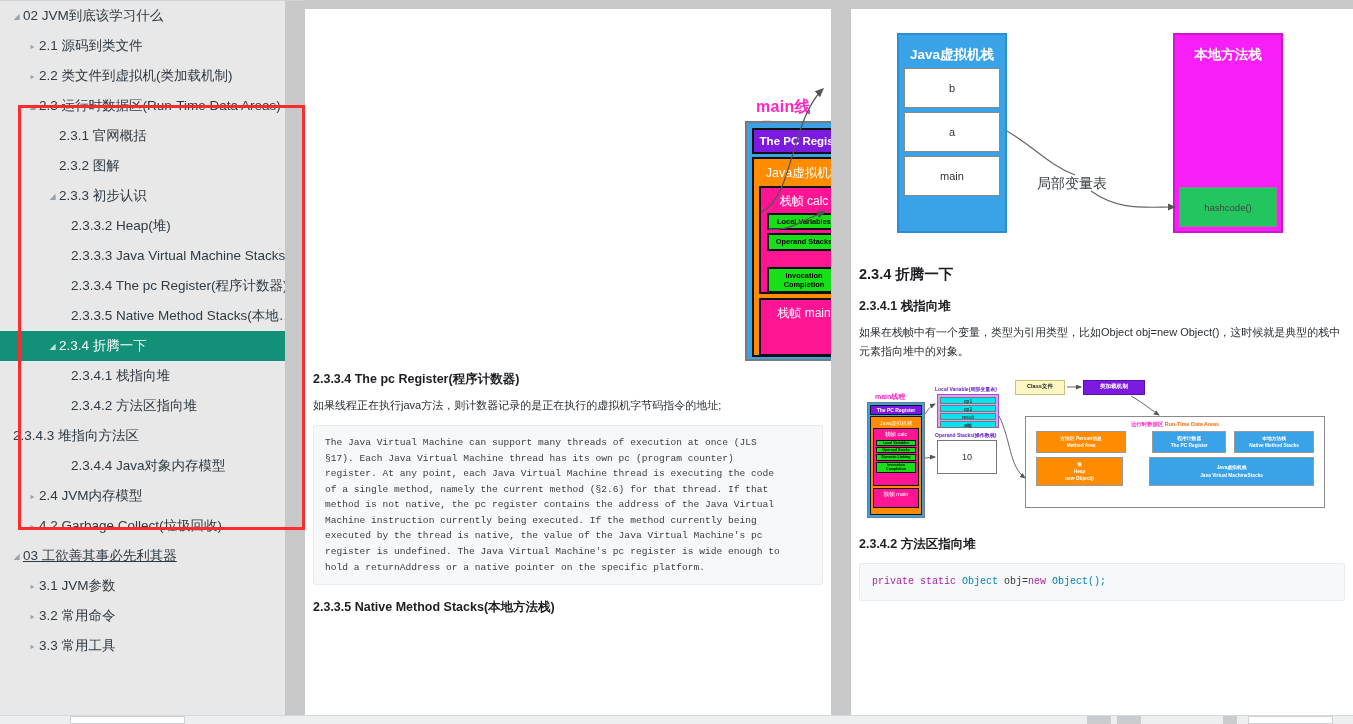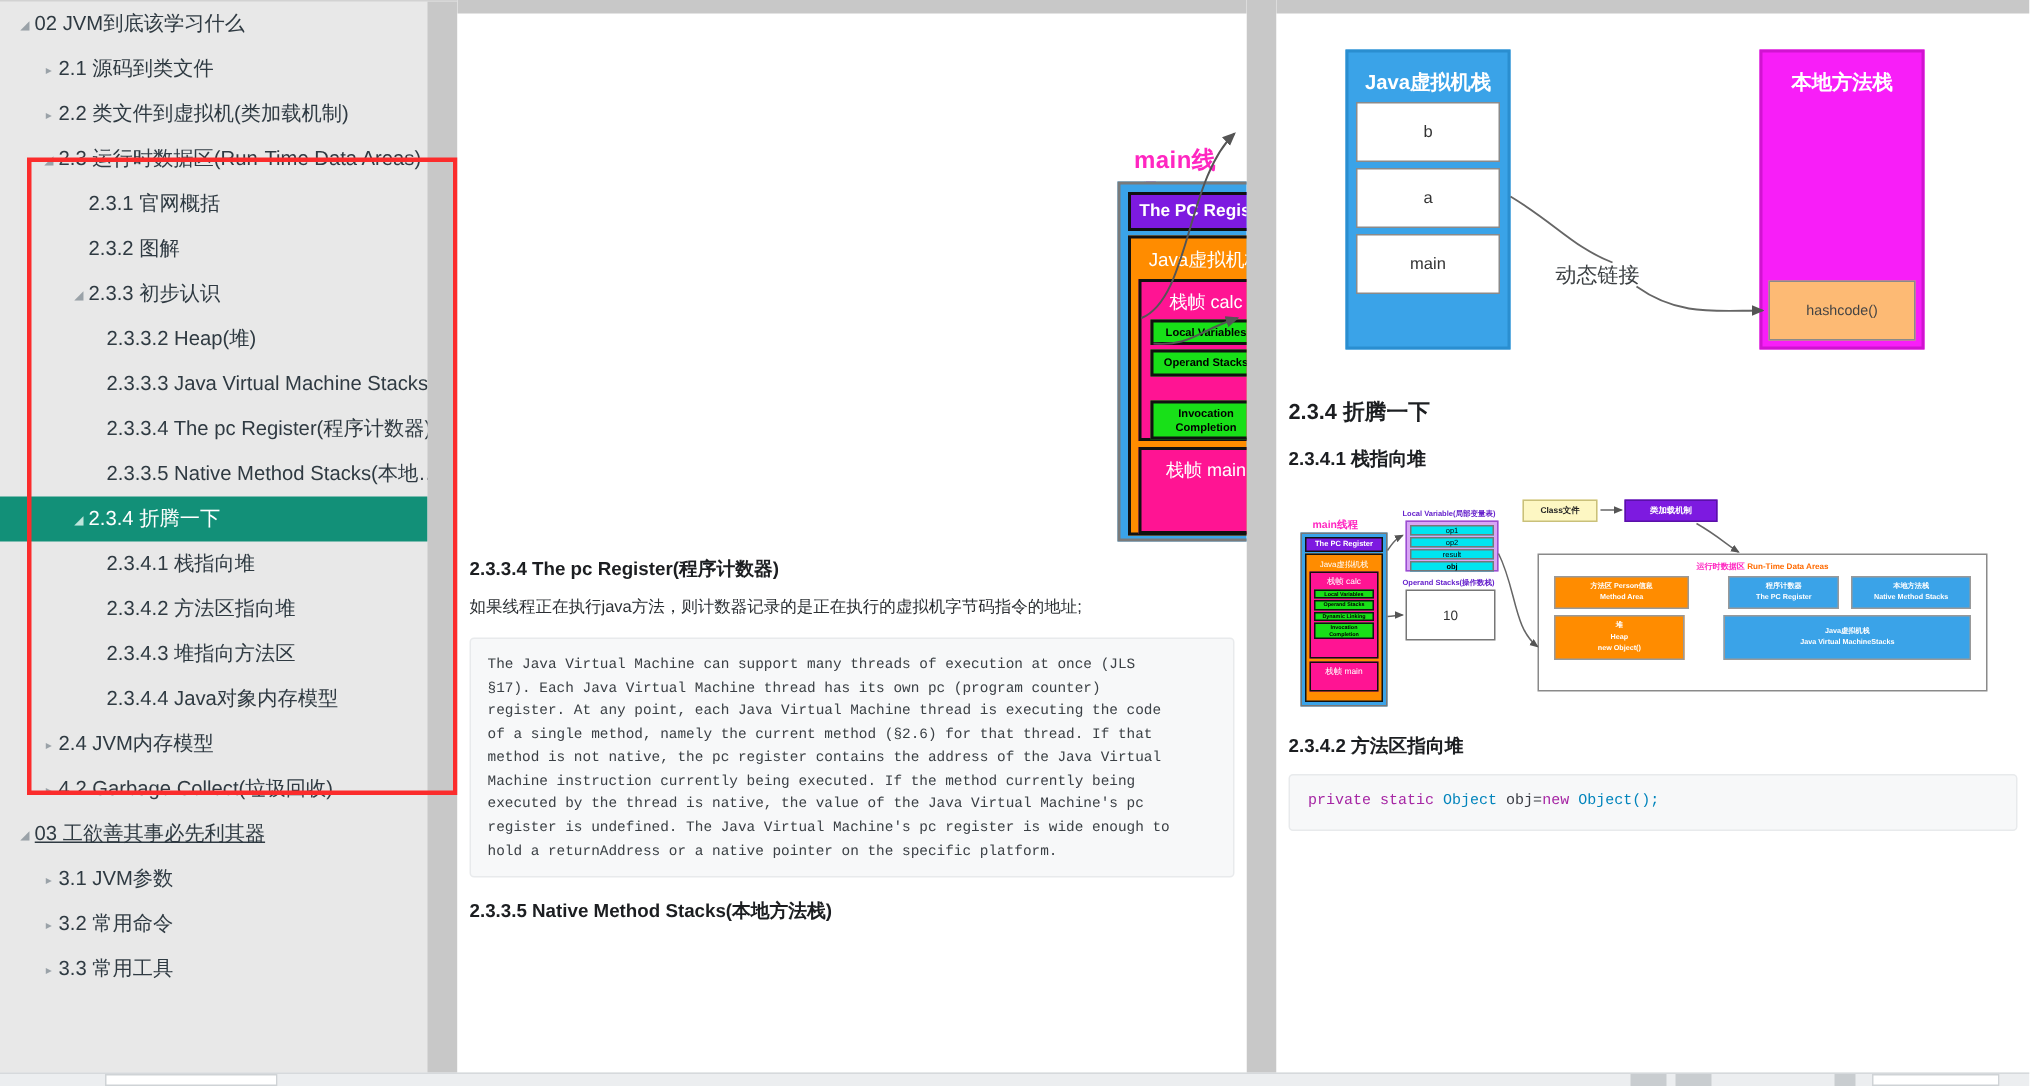--- a/index.html
+++ b/index.html
@@ -133,21 +133,21 @@
     display:flex; align-items:center; justify-content:center;
     font-size: 11px; color:#333; margin-top: 4px;
   }
   .d2-native {
     position:absolute; left: 314px; top: 24px; width: 110px; height: 200px;
     background:#f81ef8; border:2px solid #d014d0; padding: 5px;
   }
   .d2-native-title { color:#fff; font-weight:bold; font-size:13.5px; text-align:center; padding:6px 0 0; }
   .d2-hash {
     position:absolute; left: 320px; top: 178px; width: 98px; height: 40px;
-    background:#fdba74; border:1px solid #8a8a8a;
+    background:#22c55e; border:1px solid #8a8a8a;
     display:flex; align-items:center; justify-content:center;
     font-size: 9.5px; color:#444;
   }
   .d2-link {
     position:absolute; left: 178px; top: 166px;
     font-size: 14px; color:#3c4043;
   }
   .d2-svg { position:absolute; left:0; top:0; width:502px; height:240px; pointer-events:none; }
 
   
@@ -247,21 +247,21 @@
           <span class="lbl">2.3.4 折腾一下</span>
         </div>
         <div class="sb-item" style="padding-left: 58px;">
           <span class="tri"></span>
           <span class="lbl">2.3.4.1 栈指向堆</span>
         </div>
         <div class="sb-item" style="padding-left: 58px;">
           <span class="tri"></span>
           <span class="lbl">2.3.4.2 方法区指向堆</span>
         </div>
-        <div class="sb-item" style="padding-left: 58px;">
+        <div class="sb-item" style="">
           <span class="tri"></span>
           <span class="lbl">2.3.4.3 堆指向方法区</span>
         </div>
         <div class="sb-item" style="padding-left: 58px;">
           <span class="tri"></span>
           <span class="lbl">2.3.4.4 Java对象内存模型</span>
         </div>
         <div class="sb-item" style="padding-left: 26px;">
           <span class="tri">▸</span>
           <span class="lbl">2.4 JVM内存模型</span>
@@ -355,35 +355,36 @@
           <div class="d2-cell">b</div>
           <div class="d2-cell">a</div>
           <div class="d2-cell">main</div>
         </div>
 
         <div class="d2-native">
           <div class="d2-native-title">本地方法栈</div>
         </div>
         <div class="d2-hash">hashcode()</div>
 
-        <div class="d2-link">动态链接</div>
+        <div class="d2-link">局部变量表</div>
 
         <svg class="d2-svg" viewBox="0 0 502 240">
           <defs>
             <marker id="ah2" markerWidth="7" markerHeight="7" refX="6" refY="3" orient="auto">
               <path d="M0,0 L7,3 L0,6 Z" fill="#555"></path>
             </marker>
           </defs>
           <path d="M148,122 C 178,140 190,156 216,166" fill="none" stroke="#666" stroke-width="1.2"></path>
           <path d="M232,182 C 260,202 285,198 316,198" fill="none" stroke="#666" stroke-width="1.2" marker-end="url(#ah2)"></path>
         </svg>
       </div>
 
       <h4 class="sec big">2.3.4 折腾一下</h4>
       <h4 class="sec">2.3.4.1 栈指向堆</h4>
+      <p class="body">如果在栈帧中有一个变量，类型为引用类型，比如Object obj=new Object()，这时候就是典型的栈中元素指向堆中的对象。</p>
 
       <div class="diag3">
         <div class="d3-main-lbl">main线程</div>
         <div class="d3-outer">
           <div class="d3-pc">The PC Register</div>
           <div class="d3-os">
             <div class="d3-os-lbl">Java虚拟机栈</div>
             <div class="d3-fr d3-fr-calc">
               <div class="d3-fr-lbl">栈帧  calc</div>
               <div class="d3-gb">Local Variables</div>

